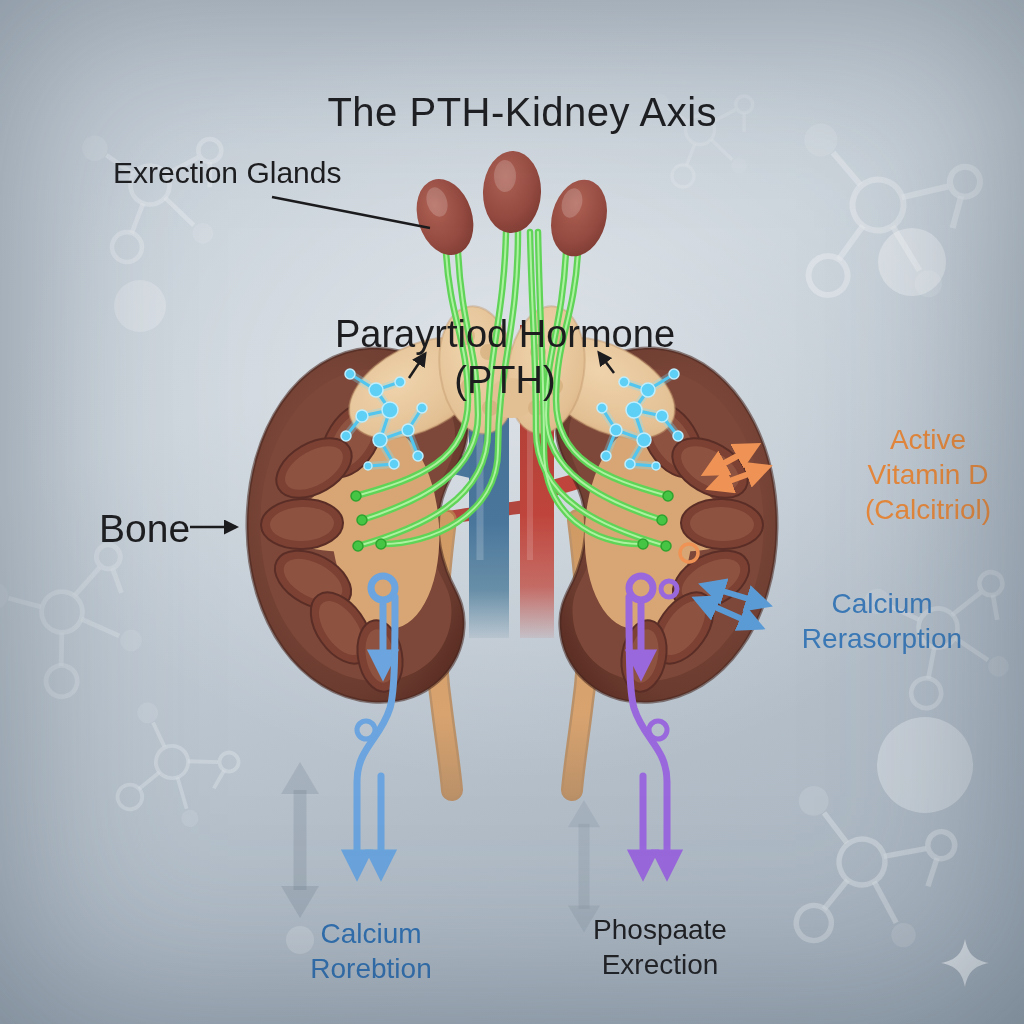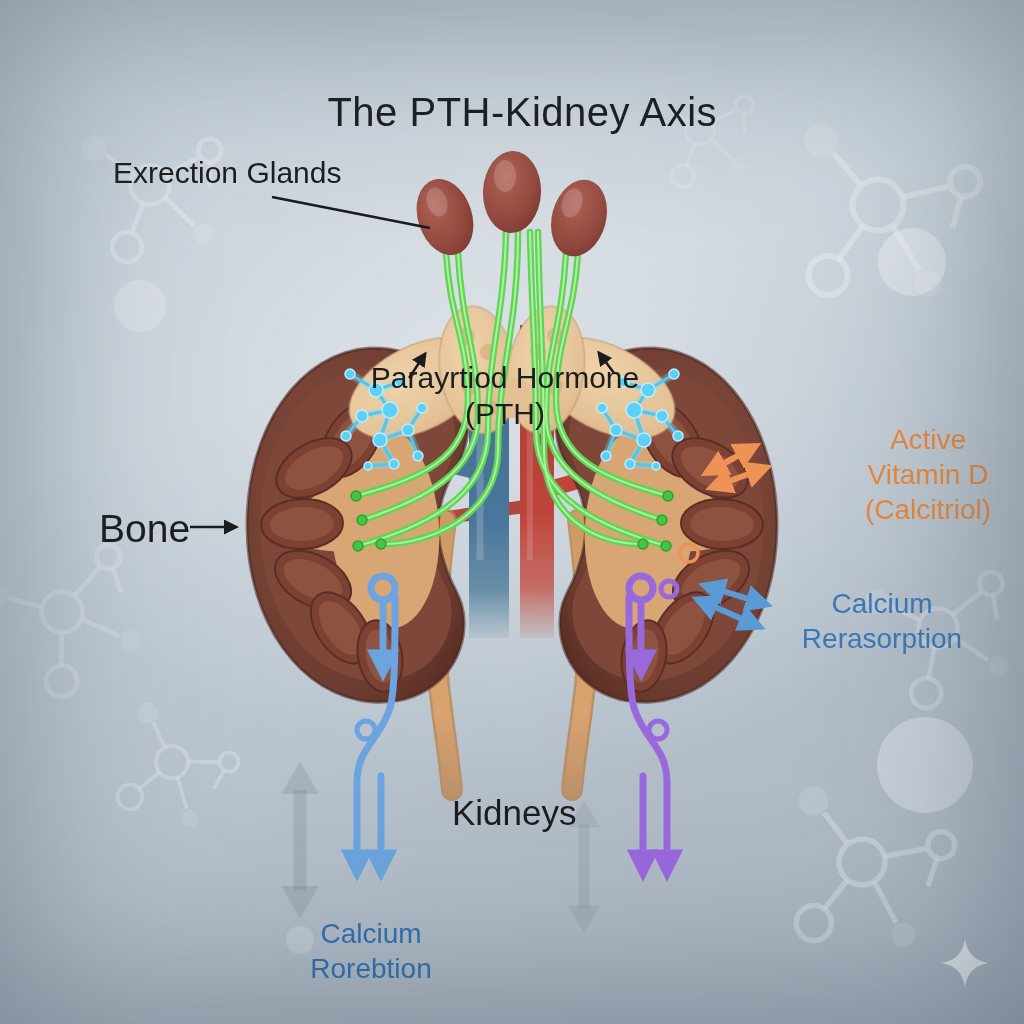--- a/index.html
+++ b/index.html
@@ -9,21 +9,21 @@
     background:
       radial-gradient(ellipse 70% 55% at 50% 38%, rgba(255,255,255,.38), rgba(255,255,255,0) 70%),
       linear-gradient(160deg,#c6cfd8 0%,#c9d2da 35%,#b3bec9 70%,#a5b1bd 100%);
   }
   #vignette{position:absolute;inset:0;box-shadow:inset 0 0 190px rgba(60,75,92,.5);pointer-events:none;}
   svg{position:absolute;left:0;top:0;}
   .lbl{position:absolute;white-space:pre-line;color:#1d1d1f;line-height:1.2;}
   .lbl.center{text-align:center;transform:translateX(-50%);}
   #title{font-size:40px;letter-spacing:.5px;}
   #lbl-parathyroid{font-size:30px;}
-  #lbl-pth{font-size:30px;margin-top:48px;}
+  #lbl-pth{font-size:38px;}
   #lbl-bone{font-size:39px;}
   #lbl-vitd{font-size:28px;color:#e8883a;line-height:1.25;margin-left:40px;}
   #lbl-ca-reab{font-size:28px;color:#3b79b7;line-height:1.25;}
   #lbl-kidneys{font-size:35px;}
   #lbl-ca-excr{font-size:28px;color:#2f6fb0;line-height:1.25;}
   #lbl-phos{font-size:28px;line-height:1.25;}
 </style>
 </head>
 <body>
 
@@ -305,18 +305,19 @@
 
 <div class="lbl center" id="title" style="left:51%;top:44px;margin-top:44px;">The PTH-Kidney Axis</div>
 <div class="lbl" id="lbl-parathyroid" style="left:113px;top:155px;">Exrection Glands</div>
 <div class="lbl center" id="lbl-pth" style="left:505px;top:312px;">Parayrtiod Hormone
 (PTH)</div>
 <div class="lbl" id="lbl-bone" style="left:99px;top:506px;">Bone</div>
 <div class="lbl center" id="lbl-vitd" style="left:888px;top:422px;">Active Vitamin D
 (Calcitriol)</div>
 <div class="lbl center" id="lbl-ca-reab" style="left:882px;top:586px;">Calcium
 Rerasorption</div>
-<div class="lbl" id="lbl-kidneys" style="left:452px;top:792px;">Kidneys</div>
 <div class="lbl center" id="lbl-ca-excr" style="left:371px;top:916px;">Calcium
 Rorebtion</div>
+<div class="lbl center" id="lbl-phos" style="left:660px;top:912px;">Phospaate
+Exrection</div>
 
 <div id="vignette"></div>
 </div>
 
 </body></html>

